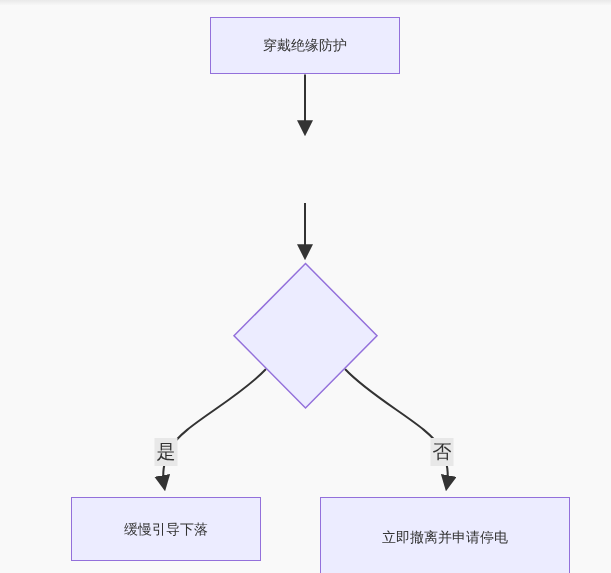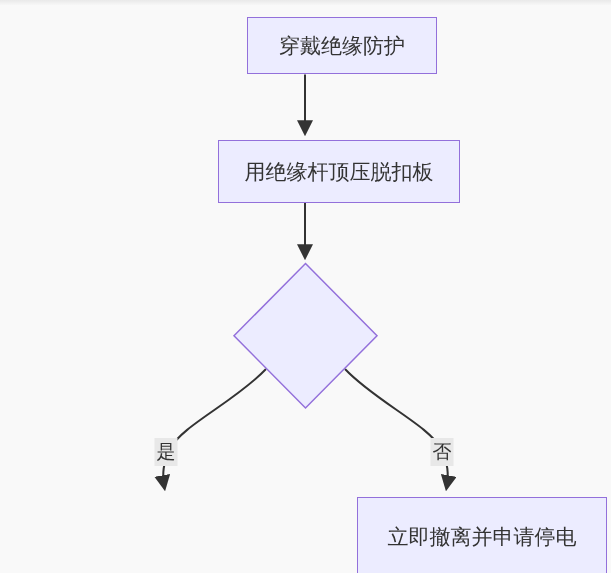--- a/index.html
+++ b/index.html
@@ -41,25 +41,24 @@
     stroke-width: 1.5px;
   }
   .node {
     position: absolute;
     display: flex;
     align-items: center;
     justify-content: center;
     background: var(--node-fill);
     border: 1.5px solid var(--node-border);
     color: var(--text-color);
-    font-size: 21px;
+    font-size: 14px;
     line-height: 1.2;
     text-align: center;
     white-space: nowrap;
-    margin-left: 37px;
   }
   .node-a { left: 210px; top: 17px;  width: 190px; height: 57px; }
   .node-b { left: 181px; top: 140px; width: 242px; height: 63px; }
   .node-d { left: 71px;  top: 497px; width: 190px; height: 64px; }
   .node-e { left: 320px; top: 497px; width: 250px; height: 80px; }
   .diamond-label {
     position: absolute;
     left: 305px; top: 336px;
     transform: translate(-50%, -50%);
     color: var(--text-color);
@@ -98,23 +97,23 @@
 
     <path class="edge-path" d="M266 369 C 236 401, 181 426, 170 449 C 163 463, 162 474, 164.5 488" marker-end="url(#arrow)"></path>
 
     <path class="edge-path" d="M345 369 C 375 401, 430 426, 441 449 C 448 463, 449 474, 446.5 488" marker-end="url(#arrow)"></path>
 
     <polygon class="diamond-shape" points="305.5,263.5 377,335.8 305.5,408 234,335.8"></polygon>
   </svg>
 
   <div class="node node-a">穿戴绝缘防护</div>
 
-  <div class="node node-b">用绝缘杆顶压脱扣板</div>
 
 
+  <div class="node node-d">缓慢引导下落</div>
 
   <div class="node node-e">立即撤离并申请停电</div>
 
   <div class="edge-label edge-label-yes">是</div>
 
   <div class="edge-label edge-label-no">否</div>
 
 </div>
 
 </body></html>

